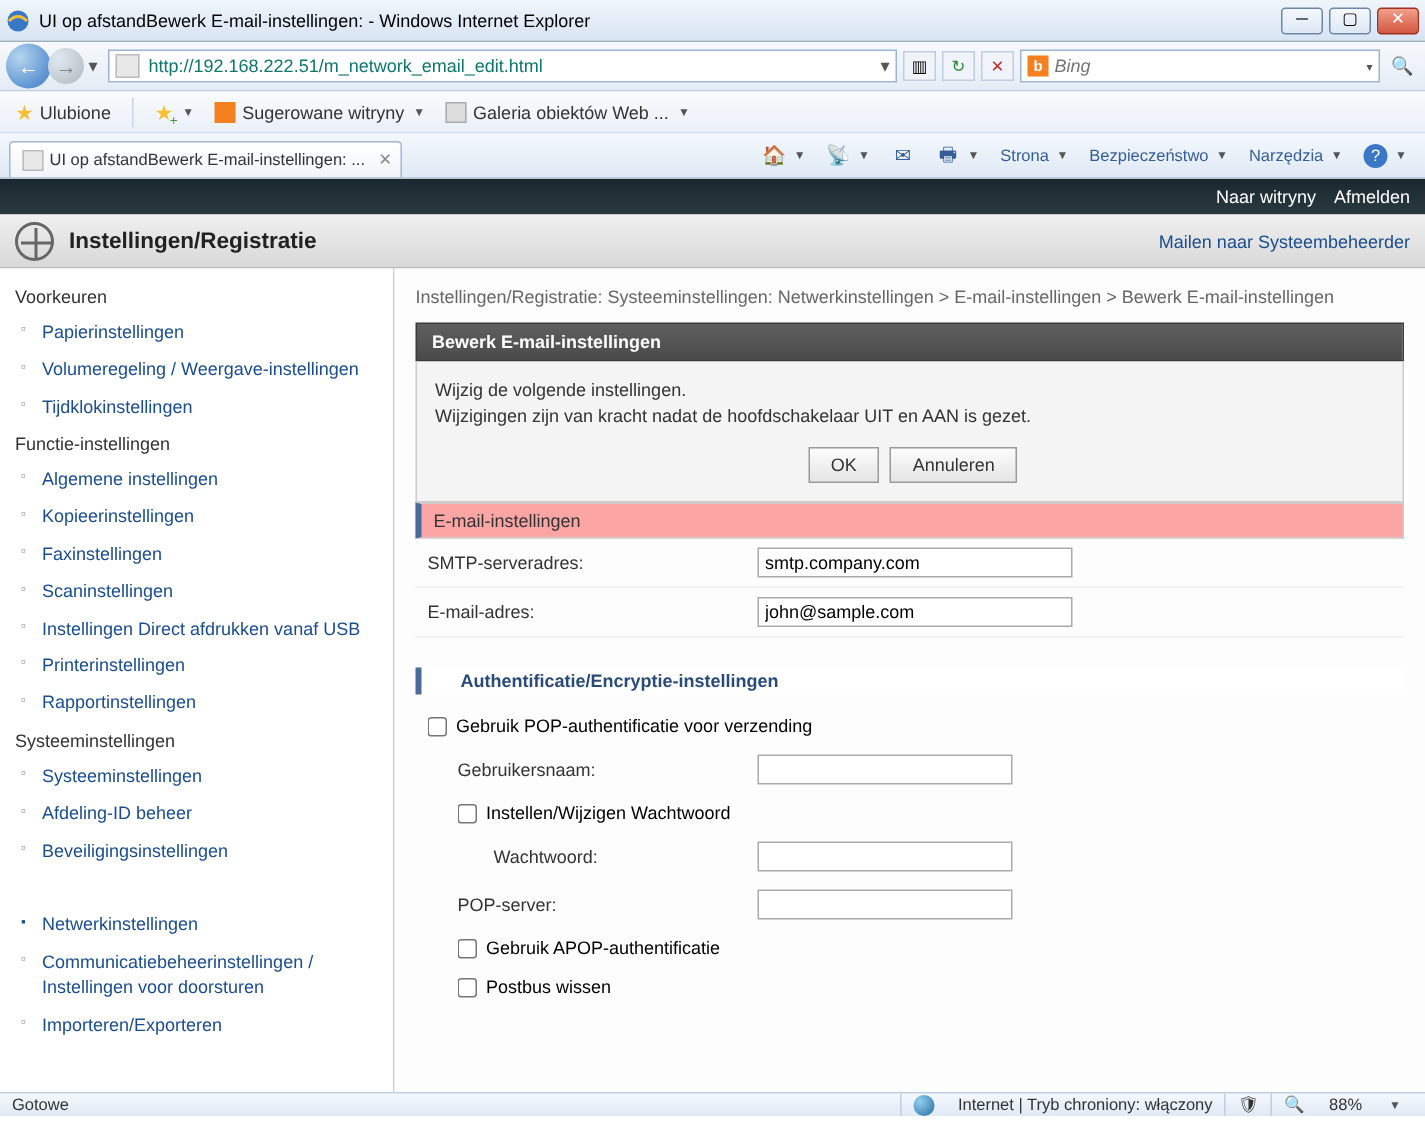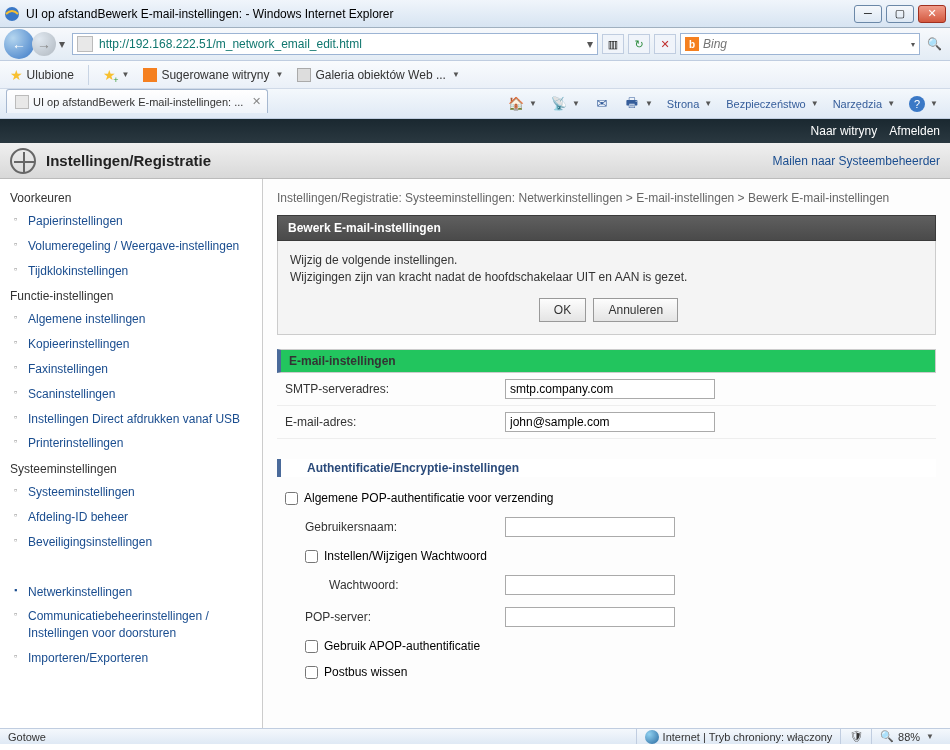--- a/index.html
+++ b/index.html
@@ -29,21 +29,21 @@
 .search-btn { width: 22px; height: 20px; display: flex; align-items: center; justify-content: center; cursor: pointer; color: #3a78c6; }
 
 
 .favbar { height: 28px; background: linear-gradient(#f9fbfd, #eaf0f8); border-bottom: 1px solid #d0dae8; display: flex; align-items: center; padding: 0 6px; gap: 6px; }
 .fav-item { display: flex; align-items: center; gap: 4px; color: #333; cursor: pointer; padding: 2px 4px; }
 .star { color: #f8c030; font-size: 14px; }
 .sep { width: 1px; height: 20px; background: #c8d4e4; margin: 0 4px; }
 .dd { color: #555; font-size: 8px; margin-left: 2px; }
 
 
-.cmdbar { height: 30px; background: linear-gradient(#f4f8fc, #dfe9f5); border-bottom: 1px solid #c0cde0; display: flex; padding: 0 6px; }
+.cmdbar { height: 30px; background: linear-gradient(#f4f8fc, #dfe9f5); border-bottom: 1px solid #c0cde0; display: flex; align-items: flex-end; padding: 0 6px; }
 .tab { height: 24px; background: linear-gradient(#fff, #f0f4fa); border: 1px solid #a6b8d0; border-bottom: none; border-radius: 3px 3px 0 0; padding: 0 24px 0 8px; display: flex; align-items: center; gap: 4px; font-size: 11px; color: #333; position: relative; cursor: pointer; max-width: 270px; }
 .tab .x { position: absolute; right: 6px; color: #888; cursor: pointer; font-size: 11px; }
 .cmd-right { margin-left: auto; display: flex; align-items: center; gap: 2px; height: 100%; }
 .cmd-item { display: flex; align-items: center; gap: 3px; padding: 0 6px; height: 22px; color: #355d9a; cursor: pointer; font-size: 11px; }
 .cmd-icon { width: 16px; height: 16px; display: flex; align-items: center; justify-content: center; font-size: 13px; }
 
 
 .page { position: relative; height: calc(750px - 28px - 33px - 28px - 30px - 22px); overflow: hidden; background: #fff; }
 
 
@@ -70,35 +70,35 @@
 
 
 .main { flex: 1; padding: 10px 14px; overflow-y: auto; background: #fdfdfd; }
 .breadcrumb { color: #666; font-size: 12px; margin-bottom: 8px; line-height: 1.5; }
 .panel-header { background: linear-gradient(#5f5f5f, #4a4a4a); color: #fff; font-size: 12px; font-weight: bold; padding: 5px 10px; border: 1px solid #3a3a3a; }
 .panel-body { border: 1px solid #ccc; border-top: none; background: #f4f4f4; padding: 12px; font-size: 12px; color: #333; }
 .panel-body p { margin-bottom: 3px; }
 .btn-row { text-align: center; margin-top: 14px; }
 .btn { display: inline-block; padding: 4px 14px; border: 1px solid #999; background: linear-gradient(#fdfdfd, #e4e4e4); cursor: pointer; font-size: 12px; margin-left: 4px; }
 
-.section-hdr { border: 1px solid #ccc; border-left: 4px solid #4a6a9a; background: #22c55e; padding: 4px 8px; font-size: 12px; font-weight: bold; color: #333; margin-top: 14px; }
+.section-hdr { border: 1px solid #ccc; border-left: 4px solid #4a6a9a; background: #fca5a5; padding: 4px 8px; font-size: 12px; font-weight: normal; color: #333; margin-top: 0; }
 .section-hdr.sub { border-left: 4px solid #4a6a9a; background: #fff; border: none; border-left: 4px solid #4a6a9a; font-weight: bold; color: #2a4a7a; padding: 2px 26px; margin-top: 20px; margin-bottom: 8px; }
 
 .form-row { display: flex; align-items: center; padding: 6px 8px; font-size: 12px; border-bottom: 1px solid #eee; }
 .form-row .lbl { width: 220px; color: #333; }
 .form-row input[type=text] { width: 210px; height: 20px; border: 1px solid #aaa; padding: 0 4px; font-size: 12px; }
 .form-row.noborder { border-bottom: none; }
 .chk-row { display: flex; align-items: center; gap: 6px; padding: 6px 8px; font-size: 12px; }
 .indent1 { padding-left: 28px; }
 .indent2 { padding-left: 52px; }
 
 
 .statusbar { height: 16px; background: linear-gradient(#f4f8fc, #dfe9f5); border-top: 1px solid #c0cde0; display: flex; align-items: center; padding: 0 8px; font-size: 11px; color: #333; }
 .statusbar .spacer { flex: 1; }
-.statusbar .seg { display: flex; align-items: center; gap: 4px; padding: 0 8px; border-left: 1px solid #c0cde0; height: 100%; }
+.statusbar .seg { display: flex; align-items: center; gap: 16px; padding: 0 8px; border-left: 1px solid #c0cde0; height: 100%; }
 .globe { width: 14px; height: 14px; border-radius: 50%; background: radial-gradient(circle at 30% 30%, #8fd0f0, #2a6aa0); }
 </style>
 </head>
 <body>
 
 <div class="titlebar">
   <svg class="ie-icon" viewBox="0 0 16 16">
       <circle cx="8" cy="8" r="7" fill="#3a78c6"></circle>
       <path d="M2 8 Q8 2 14 8" stroke="#f8c030" stroke-width="2" fill="none"></path>
     </svg>
@@ -235,20 +235,23 @@
         </div>
       <div class="side-item">
           <span>Scaninstellingen</span>
         </div>
       <div class="side-item">
           <span>Instellingen Direct afdrukken vanaf USB</span>
         </div>
       <div class="side-item">
           <span>Printerinstellingen</span>
         </div>
+      <div class="side-item">
+          <span>Rapportinstellingen</span>
+        </div>
 
       <div class="side-cat">Systeeminstellingen</div>
       <div class="side-item">
           <span>Systeeminstellingen</span>
         </div>
       <div class="side-item">
           <span>Afdeling-ID beheer</span>
         </div>
       <div class="side-item">
           <span>Beveiligingsinstellingen</span>
@@ -284,21 +287,21 @@
       </div>
       <div class="form-row">
         <div class="lbl">E-mail-adres:</div>
         <input type="text" value="john@sample.com" style="">
       </div>
 
       <div class="section-hdr sub">Authentificatie/Encryptie-instellingen</div>
 
       <div class="chk-row">
         <input type="checkbox" style="">
-        <span>Algemene POP-authentificatie voor verzending</span>
+        <span>Gebruik POP-authentificatie voor verzending</span>
       </div>
 
       <div class="form-row noborder indent1">
         <div class="lbl" style="width:200px;">Gebruikersnaam:</div>
         <input type="text" style="width: 170px;">
       </div>
 
       <div class="chk-row indent1">
         <input type="checkbox" style="">
         <span>Instellen/Wijzigen Wachtwoord</span>

